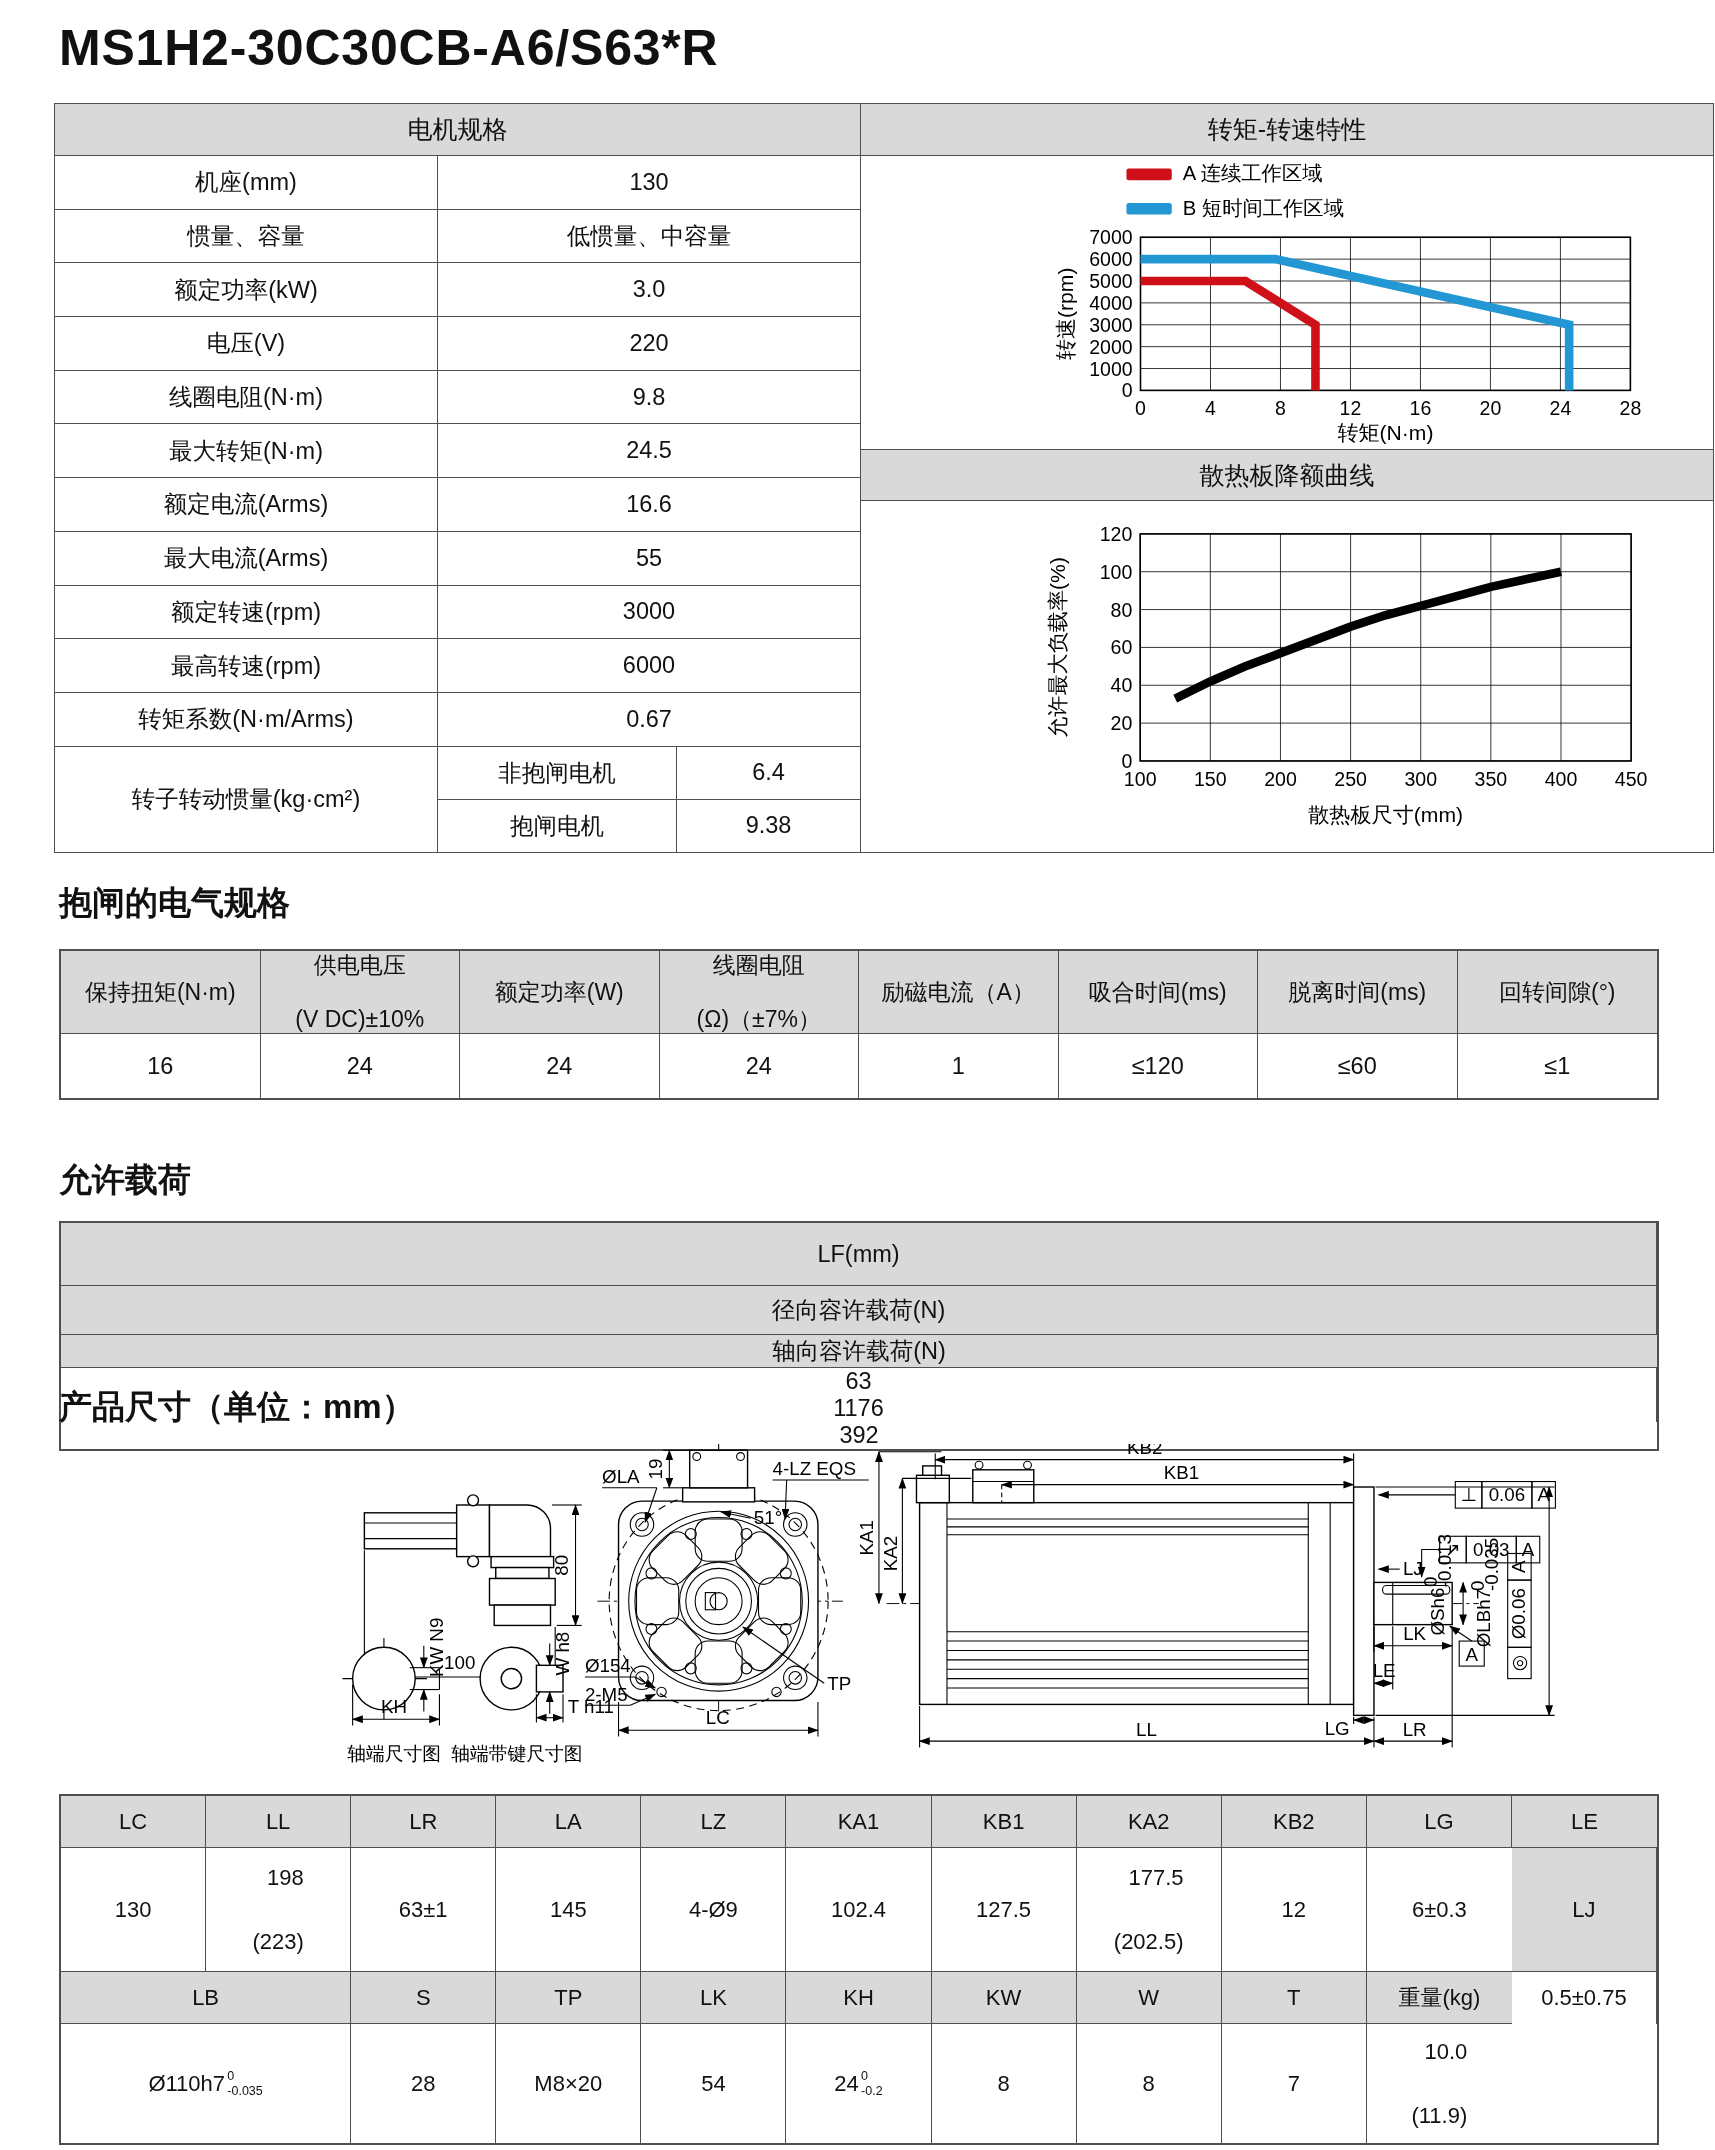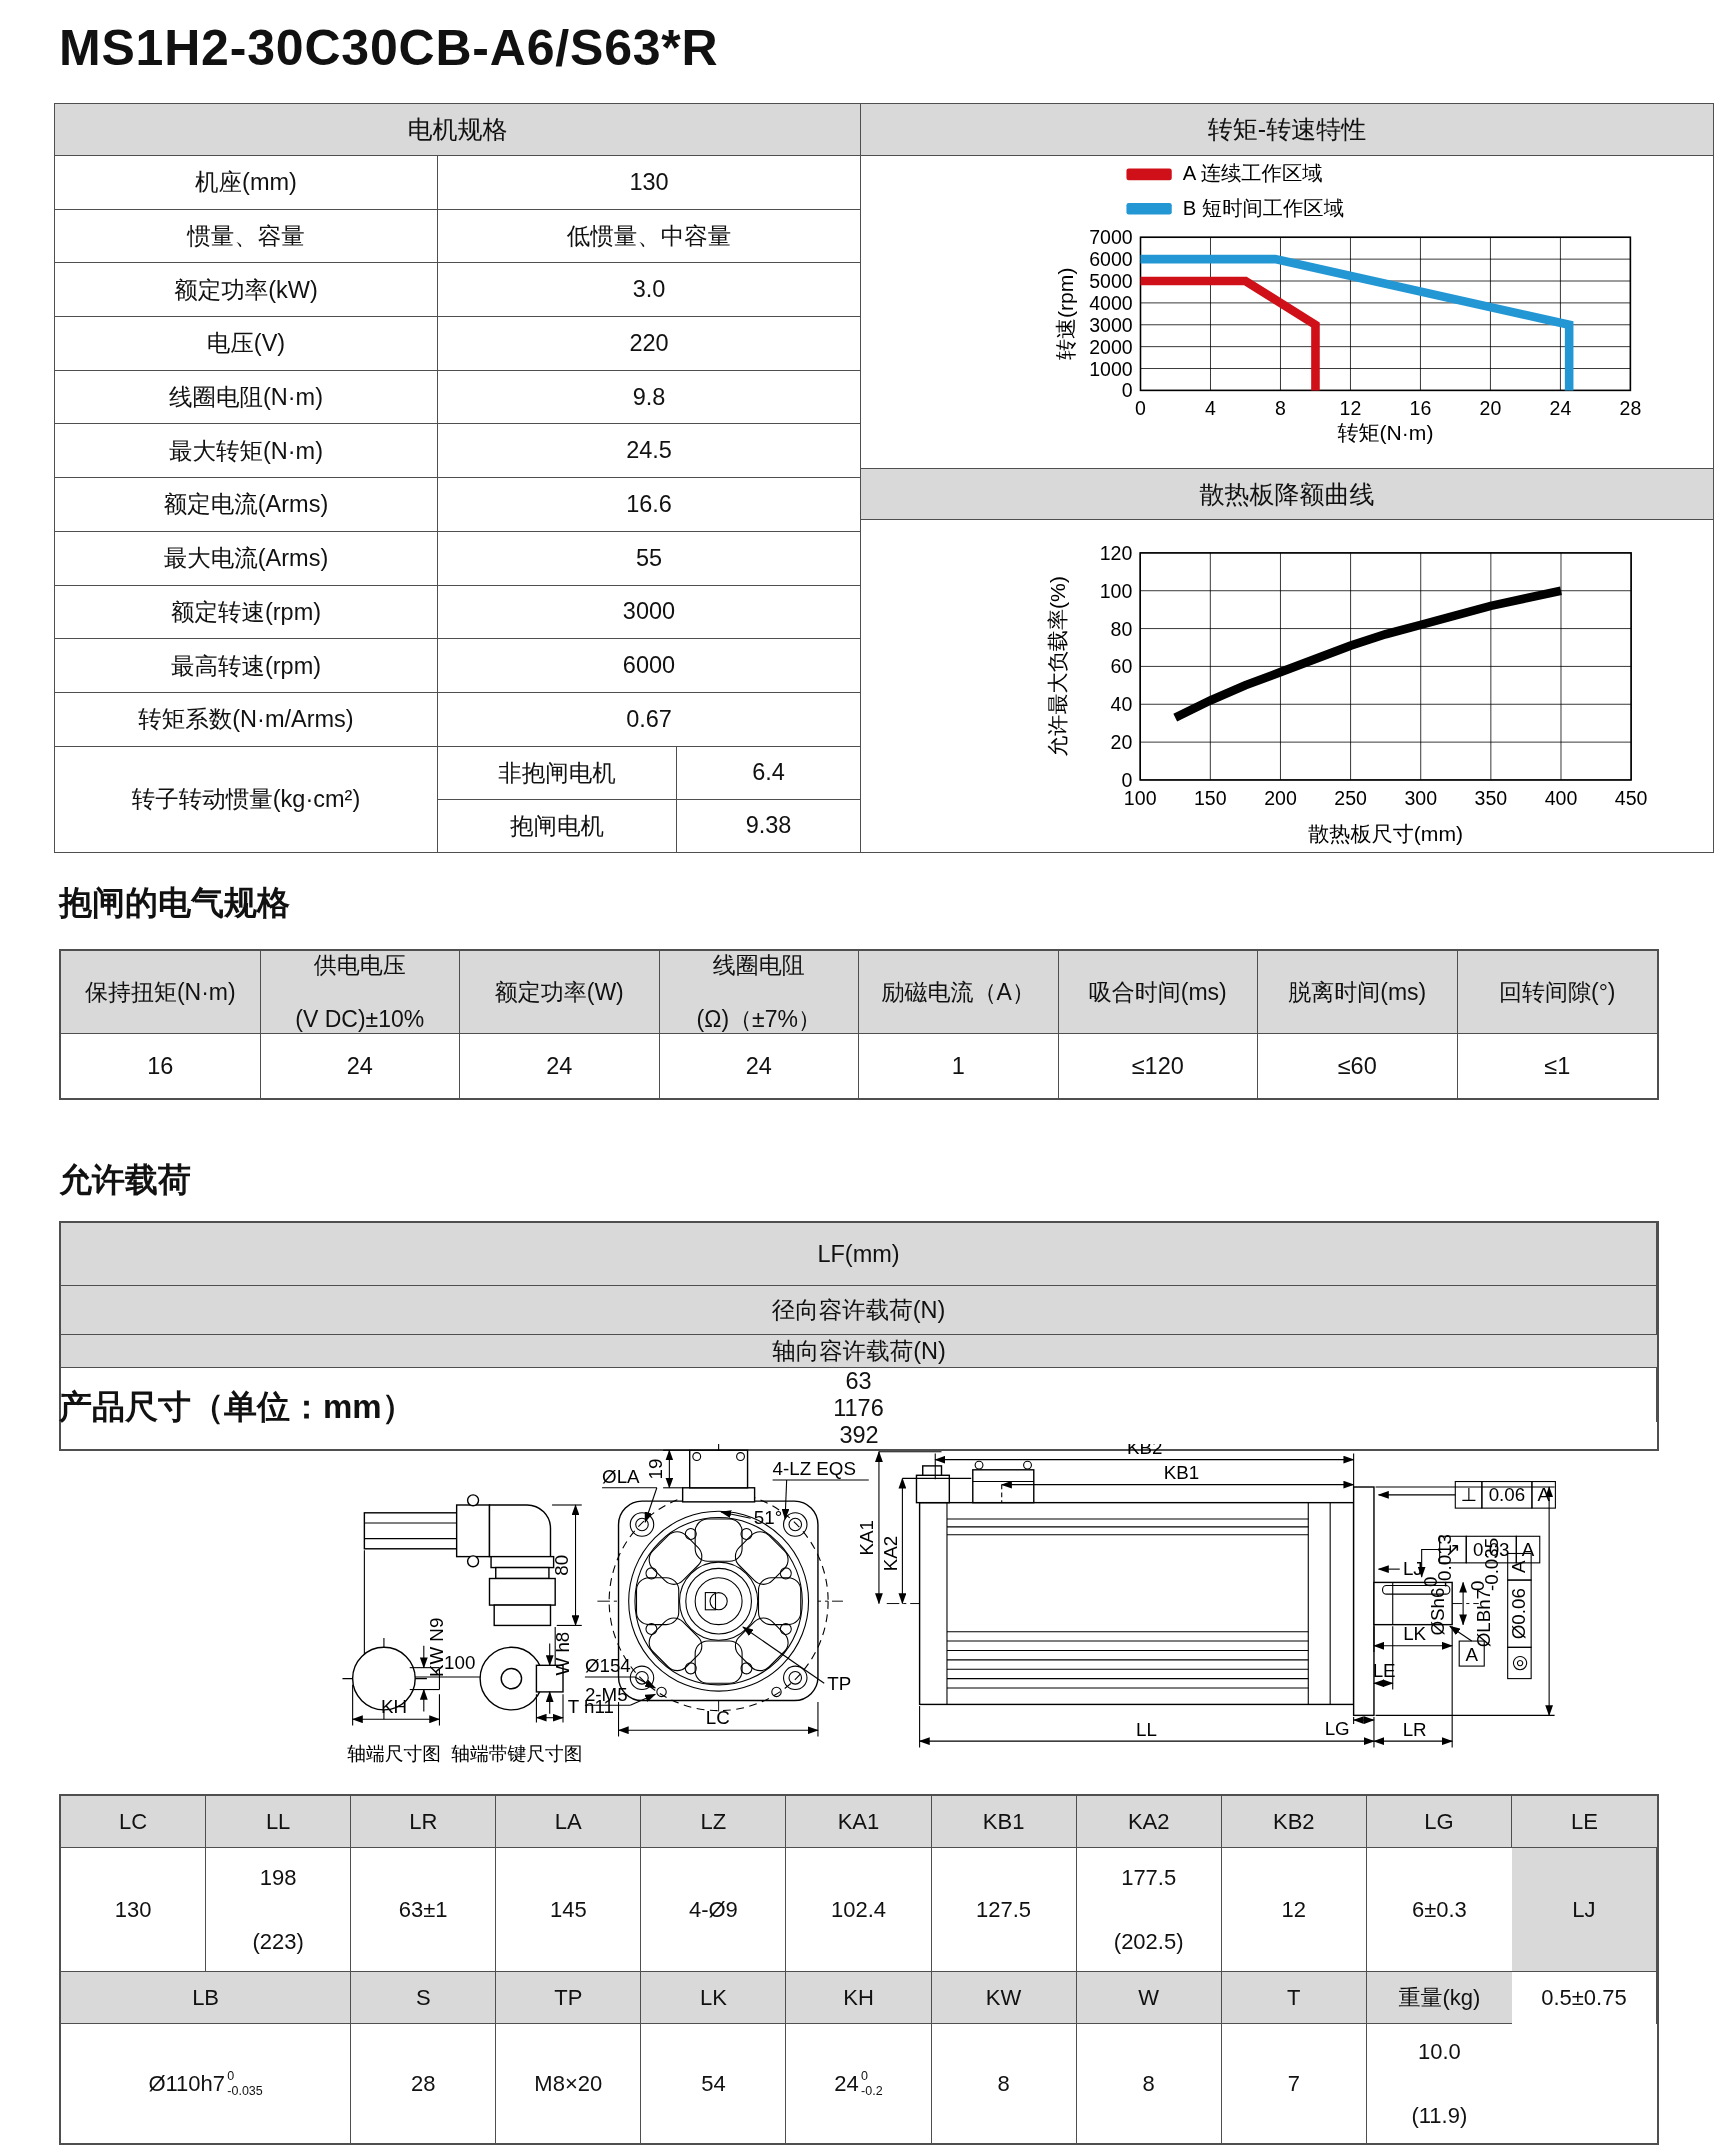--- a/index.html
+++ b/index.html
@@ -21,42 +21,42 @@
       display:flex;align-items:center;justify-content:center;font-size:23.5px;}
   .sv{flex:1;display:flex;align-items:center;justify-content:center;font-size:23.5px;}
   .inertia{flex:2;}
   .sv-split{flex:1;display:flex;flex-direction:column;}
   .subrow{flex:1;display:flex;}
   .subrow + .subrow{border-top:0.8px solid #4f4f4f;}
   .ssl{width:239px;border-right:0.8px solid #4f4f4f;box-sizing:border-box;
        display:flex;align-items:center;justify-content:center;font-size:23.5px;}
   .ssv{flex:1;display:flex;align-items:center;justify-content:center;font-size:23.5px;}
   .spec-right{flex:1;display:flex;flex-direction:column;}
-  .rhead.mid{border-top:1.6px solid #4f4f4f;margin-top:19px;}
+  .rhead.mid{border-top:1.6px solid #4f4f4f;}
   .cb{position:relative;flex:none;}
   .cb svg{display:block;width:100%;height:100%;font-family:inherit;}
 
   
   .gtable{position:absolute;left:59px;width:1600px;border:2.3px solid #4f4f4f;box-sizing:border-box;display:grid;}
   .cell{display:flex;align-items:center;justify-content:center;box-sizing:border-box;
         border-right:0.8px solid #4f4f4f;text-align:center;}
   .cell.lastcol{border-right:none;}
   .hcell{background:#d9d9d9;border-bottom:1.6px solid #4f4f4f;}
   .btable{top:949px;grid-template-columns:repeat(8,1fr);grid-template-rows:83px 64px;}
   .bh{flex-direction:column;font-size:23px;line-height:1.5;gap:19px;text-align:right;}
   .bh span:empty{display:none;}
   .bv{font-size:23.5px;}
   .ltable{top:1221px;grid-template-columns:repeat(1,1fr);grid-template-rows:63px 49px;}
   .lh{font-size:23.5px;}
   .lv{font-size:23.5px;}
   .dtable{top:1794px;grid-template-columns:repeat(11,1fr);grid-template-rows:52px 124px 52px 119px;}
   .dh{font-size:22px;}
   .dv{font-size:22px;border-bottom:1.6px solid #4f4f4f;}
   .dv.bot{border-bottom:none;}
-  .ml{white-space:pre-line;line-height:2.9;}
+  .ml{white-space:pre-line;line-height:2.9;text-align:right;}
   .span2{grid-column:span 2;}
   .ts{display:inline-flex;flex-direction:column;align-items:flex-start;font-size:12.5px;line-height:1.15;
       margin-left:2.3px;text-align:left;}
 
   
   .drawsvg{position:absolute;left:59px;top:1444px;width:1600px;height:348px;font-family:inherit;}
   .ol{fill:#fff;stroke:#000;stroke-width:1.8;}
   .th{stroke:#000;stroke-width:1.4;fill:none;}
   .dim{stroke:#000;stroke-width:1.4;fill:none;}
   .cl{stroke:#000;stroke-width:1.2;stroke-dasharray:16 5 4 5;fill:none;}

